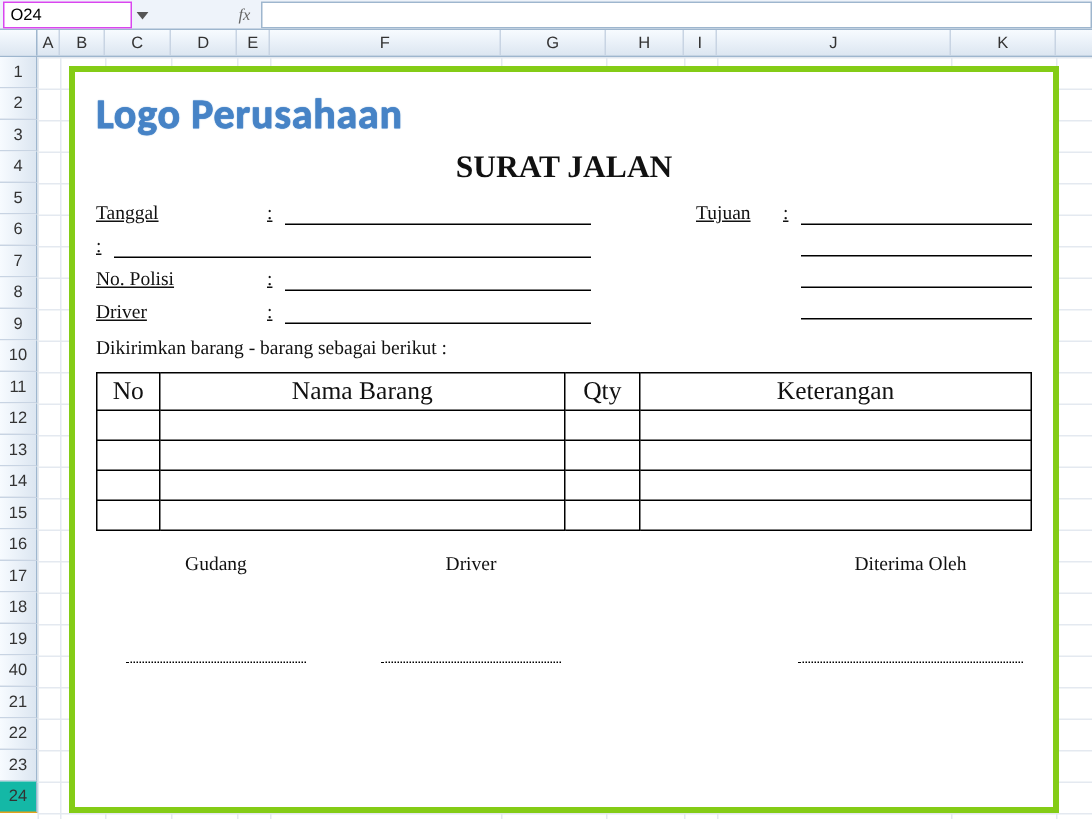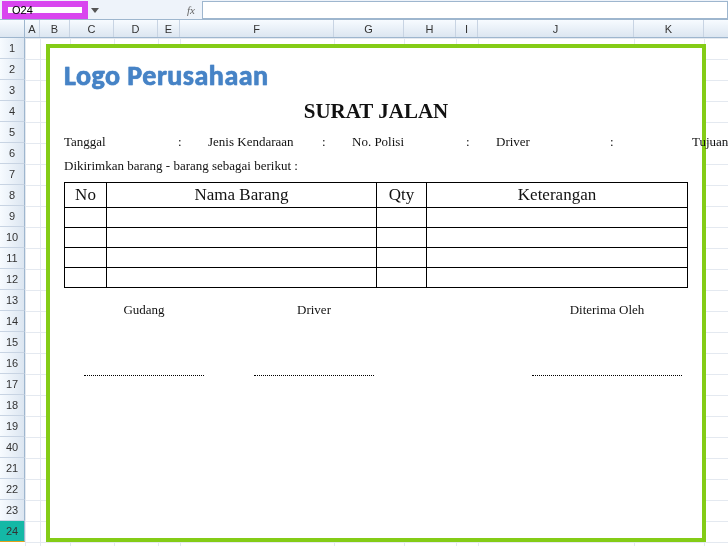--- a/index.html
+++ b/index.html
@@ -16,39 +16,39 @@
     display: flex;
     align-items: center;
     height: 20px;
     border-bottom: 1px solid #9eb6ce;
     background: #eef3fa;
   }
   .namebox {
     width: 86px;
     height: 18px;
     background: #fff;
-    border: 6px solid #d946ef;
+    border: 1px solid #d946ef;
     margin-left: 2px;
     display: flex;
     align-items: center;
     padding: 0 4px;
     font-size: 11px;
   }
   .namebox-dd {
     width: 14px; height:18px;
     display:flex; align-items:center; justify-content:center;
     color:#555;
   }
   .fx-icon {
     width: 18px;
     font-style: italic;
     font-family: "Times New Roman", serif;
     color: #666;
     text-align: center;
-    margin-left: 80px;
+    margin-left: 52px;
   }
   .formula-bar {
     flex: 1;
     height: 18px;
     background: #fff;
     border: 1px solid #9eb6ce;
     margin-left: 2px;
     padding: 0 4px;
     font-size: 11px;
     display:flex;
@@ -134,21 +134,21 @@
     text-align: center;
     font-weight: bold;
     font-size: 21px;
     margin: 4px 0 10px 0;
   }
   .fields {
     display: flex;
     gap: 40px;
     margin-bottom: 8px;
   }
-  .field-col { display:flex; flex-direction:row; gap:18px; }
+  .field-col { display:flex; flex-direction:column; gap:6px;text-decoration:underline; }
   .field-col.left { flex: 0 0 330px; }
   .field-col.right { flex: 1; padding-left: 30px; }
   .field-row {
     display:flex;
     align-items:flex-end;
     gap: 6px;
   }
   .flabel { width: 108px; font-size: 13px; }
   .flabel.r { width: 52px; }
   .colon { width: 6px; }
@@ -334,21 +334,20 @@
       <div class="title">SURAT JALAN</div>
 
       <div class="fields">
         <div class="field-col left" id="fields-left">
             <div class="field-row">
               <div class="flabel">Tanggal</div>
               <div class="colon">:</div>
               <div class="uline"></div>
             </div>
             <div class="field-row">
-              <div class="flabel">Jenis Kendaraan</div>
               <div class="colon">:</div>
               <div class="uline"></div>
             </div>
             <div class="field-row">
               <div class="flabel">No. Polisi</div>
               <div class="colon">:</div>
               <div class="uline"></div>
             </div>
             <div class="field-row">
               <div class="flabel">Driver</div>

